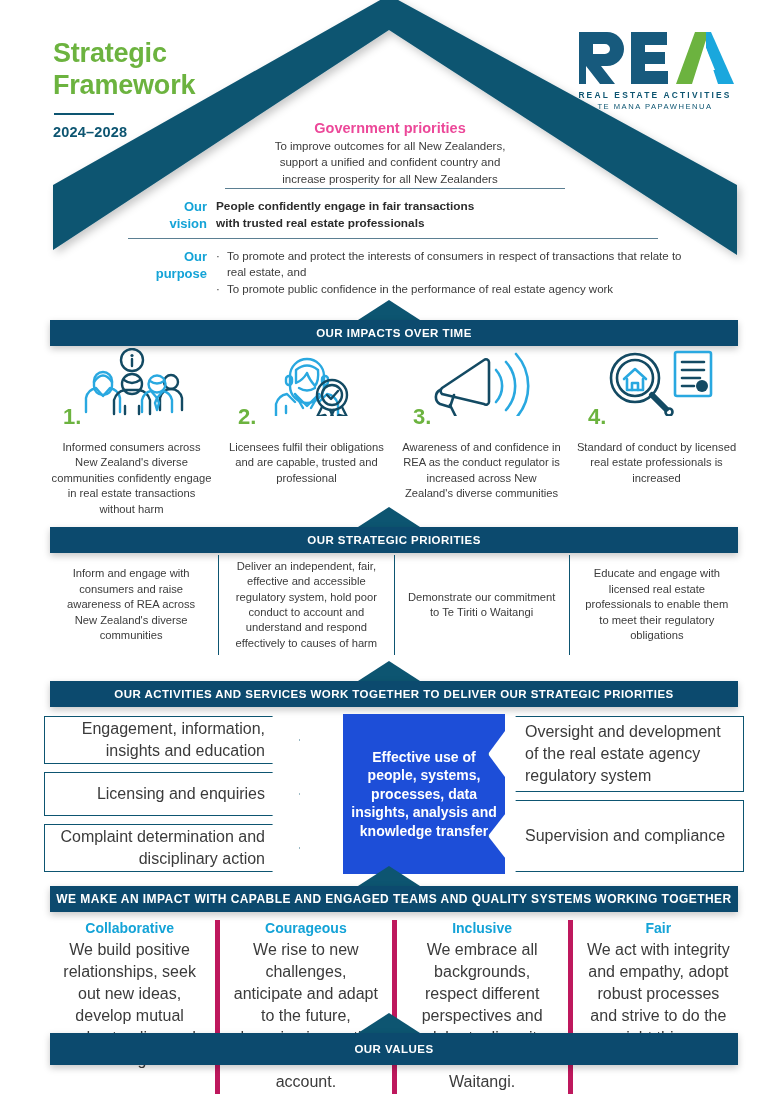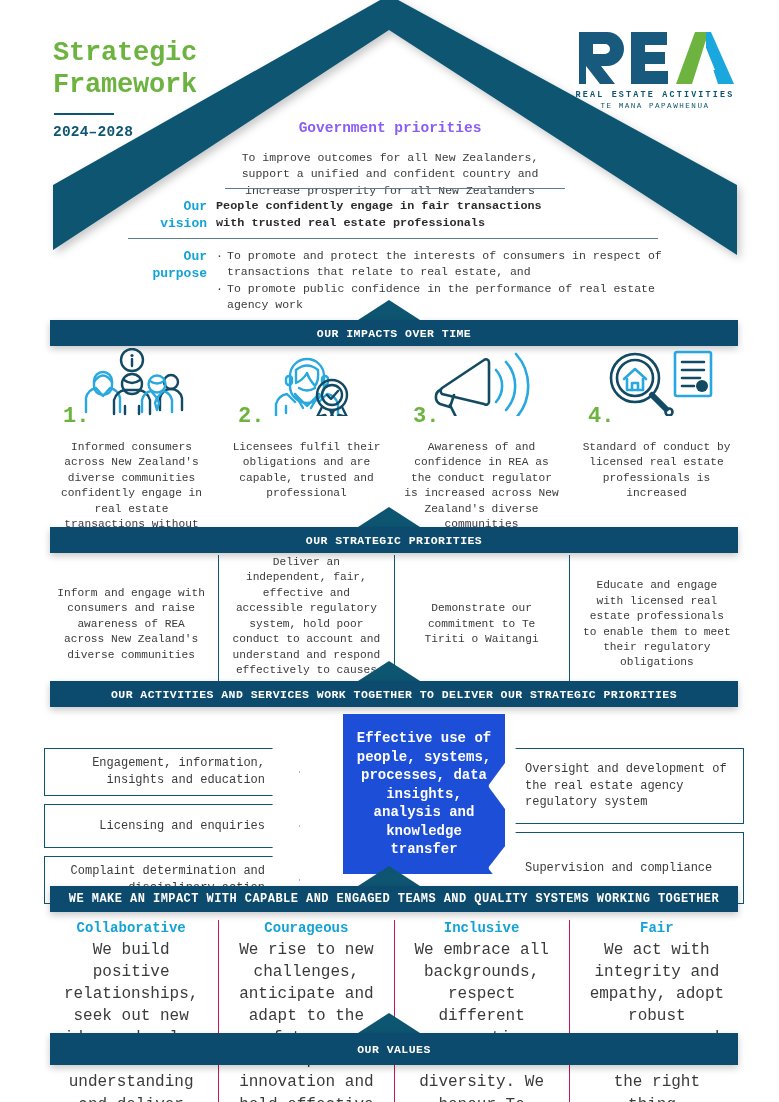--- a/index.html
+++ b/index.html
@@ -3,21 +3,21 @@
 <meta charset="utf-8">
 <style>
   * { box-sizing: border-box; margin: 0; padding: 0; }
   html, body {
     width: 779px; height: 1102px;
     background: #ffffff;
     font-family: "Liberation Sans", sans-serif;
     color: #3b3b3b;
     overflow: hidden;
   }
-  .page { position: relative; width: 691px; height: 1102px; font-family: Liberation Mono, monospace; }
+  .page { position: relative; width: 691px; height: 1102px; }
 
   
   .header { position: absolute; left: 0; top: 0; width: 779px; height: 310px; }
   .chevron-wrap { position: absolute; left: 0; top: 0; width: 779px; height: 265px; }
   .chevron-wrap svg { display: block; }
 
   .title-block { position: absolute; left: 53px; top: 38px; width: 260px; }
   .title-main {
     font-size: 27px; font-weight: bold; line-height: 1.18;
     color: #6cb33f; letter-spacing: -0.2px;
@@ -32,21 +32,21 @@
     font-size: 8.4px; font-weight: bold; color: #0d5571;
     letter-spacing: 2.2px; text-align: center; margin-top: 2px;
   }
   .logo-line2 {
     font-size: 7.6px; color: #0d5571;
     letter-spacing: 1.5px; text-align: center; margin-top: 2px;
   }
 
   
   .gov-block { position: absolute; left: 200px; top: 120px; width: 380px; text-align: center; }
-  .gov-title { font-size: 14.5px; font-weight: bold; color: #8b5cf6; margin-bottom: 14px; }
+  .gov-title { font-size: 14.5px; font-weight: bold; color: #ec4899; margin-bottom: 2px; }
   .gov-text { font-size: 11.5px; line-height: 1.42; color: #3b3b3b; }
 
   .hrule { position: absolute; background: #5b7f92; height: 1px; }
 
   .vis-block { position: absolute; left: 128px; top: 198px; width: 520px; display: flex; }
   .vis-label {
     width: 88px; text-align: right; font-size: 13px; font-weight: bold;
     color: #14a3d7; line-height: 1.33; padding-right: 9px; flex: none;
   }
   .vis-text { font-size: 11.8px; font-weight: bold; line-height: 1.45; color: #2b2b2b; }
@@ -102,43 +102,43 @@
   
   .activities { position: absolute; left: 44px; top: 714px; width: 700px; height: 160px; }
   .act-center {
     position: absolute; left: 269px; top: 0; width: 162px; height: 160px;
     background: #1d4ed8; color: #fff; font-weight: bold; font-size: 14px;
     line-height: 1.32; text-align: center;
     display: flex; align-items: center; justify-content: center; padding: 0 8px; margin-left: 30px;
   }
   .act-box {
     position: absolute; background: #fff; border: 1px solid #0d5571;
-    font-size: 12px; line-height: 1.38; color: #3b3b3b;
-    display: flex; align-items: center; margin-top: 32px;
+    font-size: 16px; line-height: 1.38; color: #3b3b3b;
+    display: flex; align-items: center;
   }
   .act-left {
     left: 0; width: 256px;
     clip-path: polygon(0 0, 228px 0, 256px 50%, 228px 100%, 0 100%);
     justify-content: flex-end; padding: 0 34px 0 14px; text-align: right;
   }
   .act-right {
     right: 0; width: 256px;
     clip-path: polygon(28px 0, 256px 0, 256px 100%, 28px 100%, 0 50%);
     justify-content: flex-start; padding: 0 14px 0 36px; text-align: left;
   }
   .act-l1 { top: 2px;  height: 48px; }
   .act-l2 { top: 58px; height: 44px; }
   .act-l3 { top: 110px; height: 48px; }
   .act-r1 { top: 2px;  height: 76px; }
   .act-r2 { top: 86px; height: 72px; }
 
   
   .values { position: absolute; left: 44px; top: 920px; width: 700px; display: flex; }
   .val-col { flex: 1; padding: 0 12px; text-align: center; min-height: 100px; }
-  .val-col + .val-col { border-left: 1px solid #be185d; }
+  .val-col + .val-col { border-left: 5px solid #be185d; }
   .val-title { font-size: 14px; font-weight: bold; color: #14a3d7; margin-bottom: 3px; }
   .val-text { font-size: 16px; line-height: 1.38; color: #3b3b3b; }
 </style>
 </head>
 <body>
 
 <div class="page">
 
   <div class="header">
 

